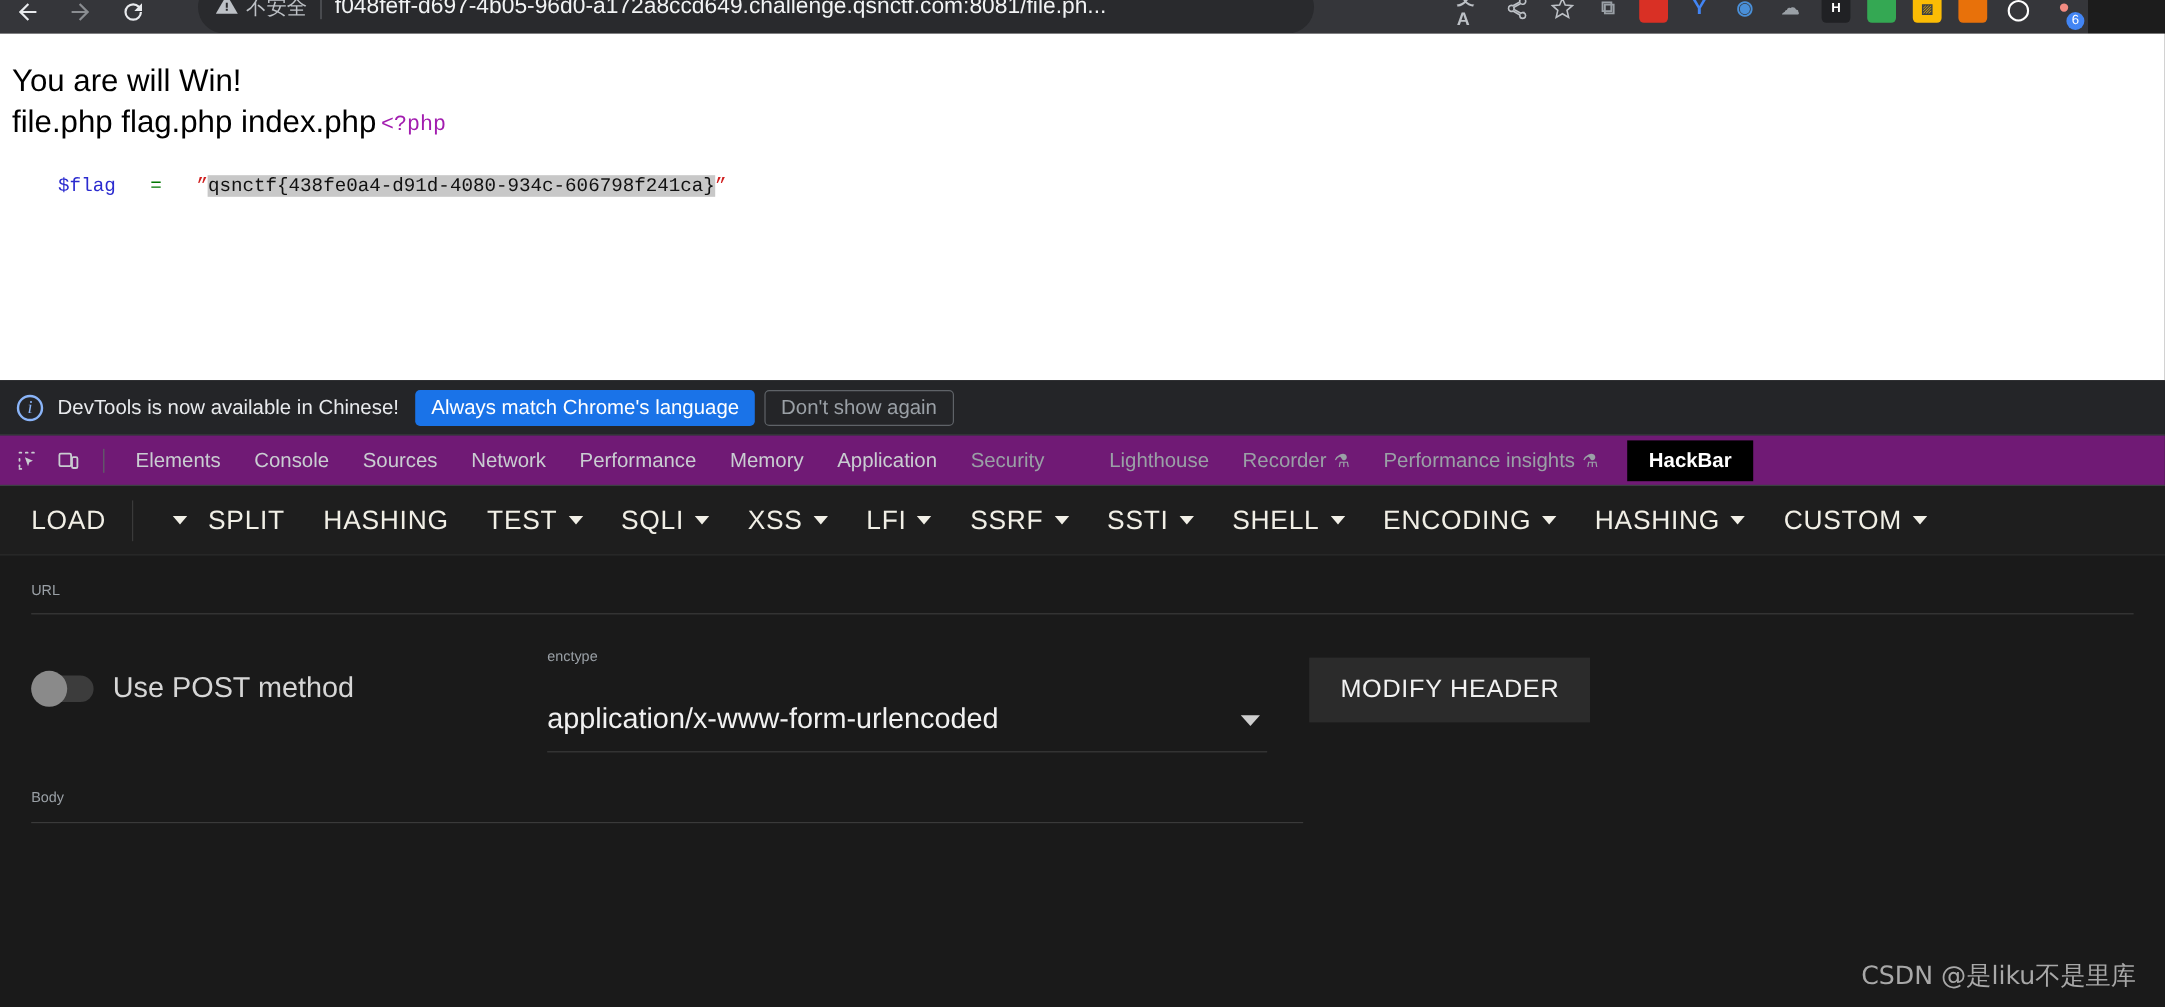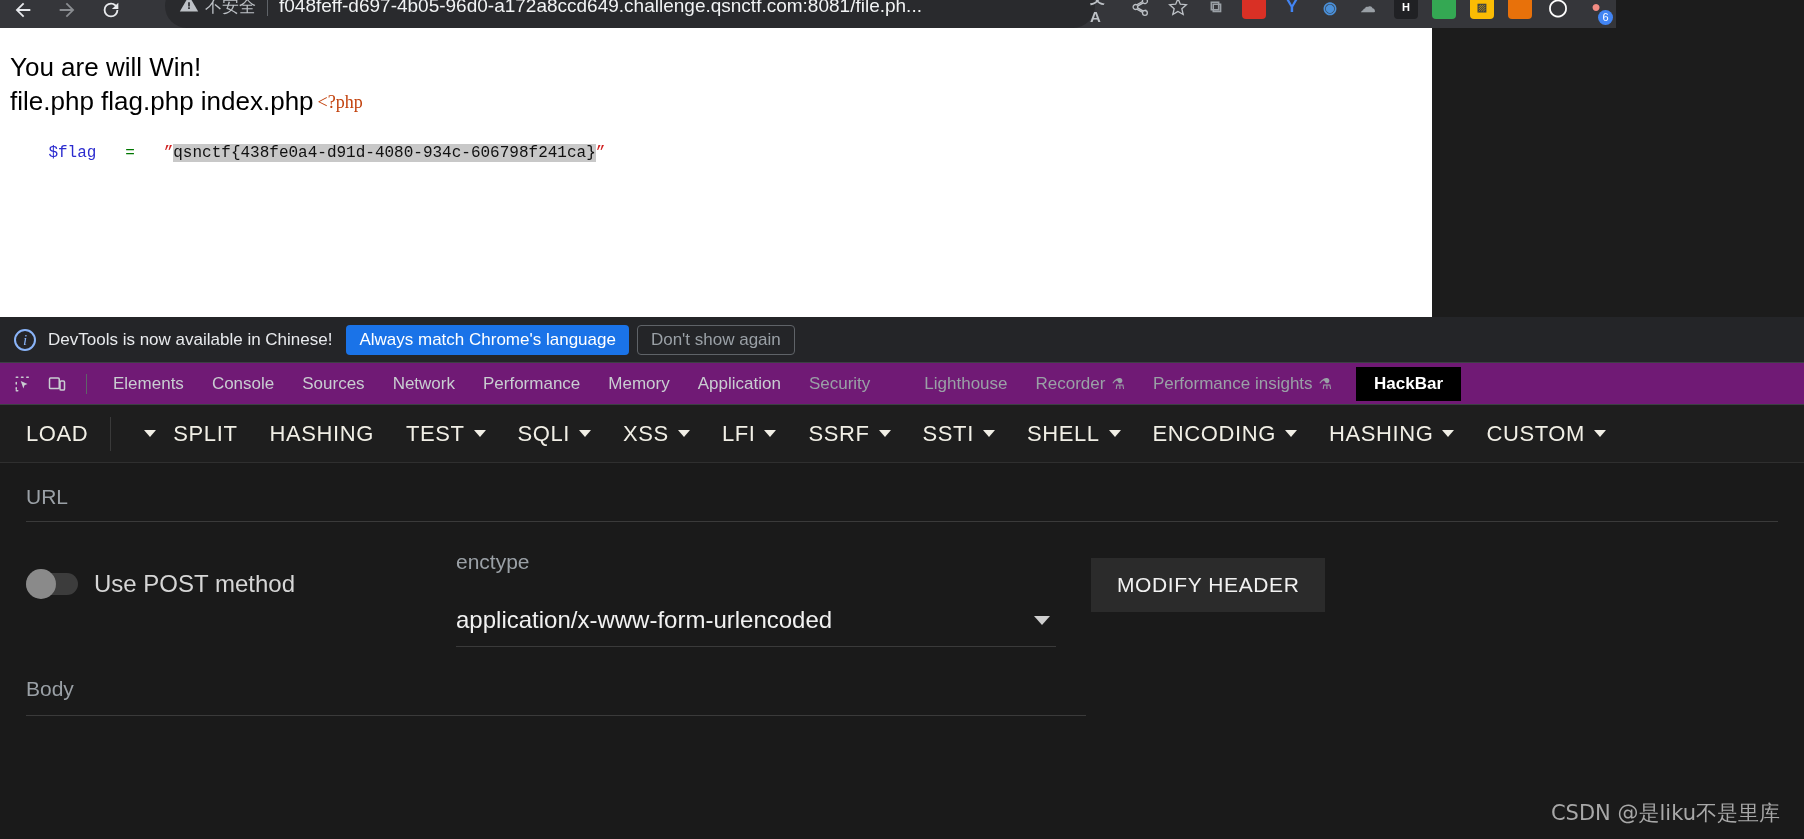--- a/index.html
+++ b/index.html
@@ -6,21 +6,21 @@
   html, body {
     width: 1804px; height: 839px;
     background: #1c1c1c;
     font-family: "Liberation Sans", sans-serif;
     overflow: hidden;
   }
 
   
   #browser-chrome {
     position: absolute; top: 0; left: 0;
-    width: 1616px; height: 28px;
+    width: 1740px; height: 28px;
     background: #35363a;
     display: flex; align-items: flex-end;
     overflow: hidden;
   }
   .nav-btns {
     display: flex; align-items: center;
     height: 28px; padding-left: 12px; gap: 22px;
     color: #e8eaed;
   }
   .nav-ico { width: 22px; height: 22px; position: relative; display:block; }
@@ -64,37 +64,37 @@
     background: #4285f4; color: #fff;
     font-size: 11px; line-height: 14px;
     min-width: 15px; height: 15px; border-radius: 8px;
     text-align: center; padding: 0 2px;
     font-family: "Liberation Sans", sans-serif;
   }
 
   
   #page-content {
     position: absolute; top: 28px; left: 0;
-    width: 1432px; height: 289px;
+    width: 1804px; height: 289px;
     background: #ffffff;
     padding: 22px 0 0 10px;
   }
   .page-line1 {
     font-size: 26px; color: #000;
     font-family: "Liberation Sans", sans-serif;
     line-height: 34px;
   }
   .page-line2 {
     font-size: 26px; color: #000;
     font-family: "Liberation Sans", sans-serif;
     line-height: 34px;
   }
   .php-open {
-    font-family: Liberation Serif, serif;
-    color: #c2410c; font-size: 18px;
+    font-family: Liberation Mono, monospace;
+    color: #a21caf; font-size: 18px;
     vertical-align: 2px; margin-left: 4px;
   }
   .php-line {
     font-family: "Liberation Mono", monospace;
     font-size: 16px; line-height: 22px;
     white-space: pre; margin-top: 1px;
   }
   .tok-var { color: #2b2bcf; text-align: center; }
   .tok-op  { color: #007700; }
   .tok-str { color: #d02020; }
@@ -189,21 +189,21 @@
     width: 26px; height: 30px; cursor: pointer; margin-right: 10px;
   }
 
   
   #hb-body {
     background: #1a1a1a; height: 100%;
     padding: 22px 26px 0 26px;
     position: relative;
   }
   .fld-label {
-    color: #9aa0a6; font-size: 21px;
+    color: #9aa0a6; font-size: 12px;
     font-family: "Liberation Sans", sans-serif;
     margin-bottom: 10px;
   }
   .url-value {
     color: #f1f1f1; font-size: 23px;
     font-family: "Liberation Mono", monospace;
     letter-spacing: .5px; white-space: nowrap;
     padding-bottom: 4px;
     display: inline-block;
     text-decoration: underline wavy #e53935;

